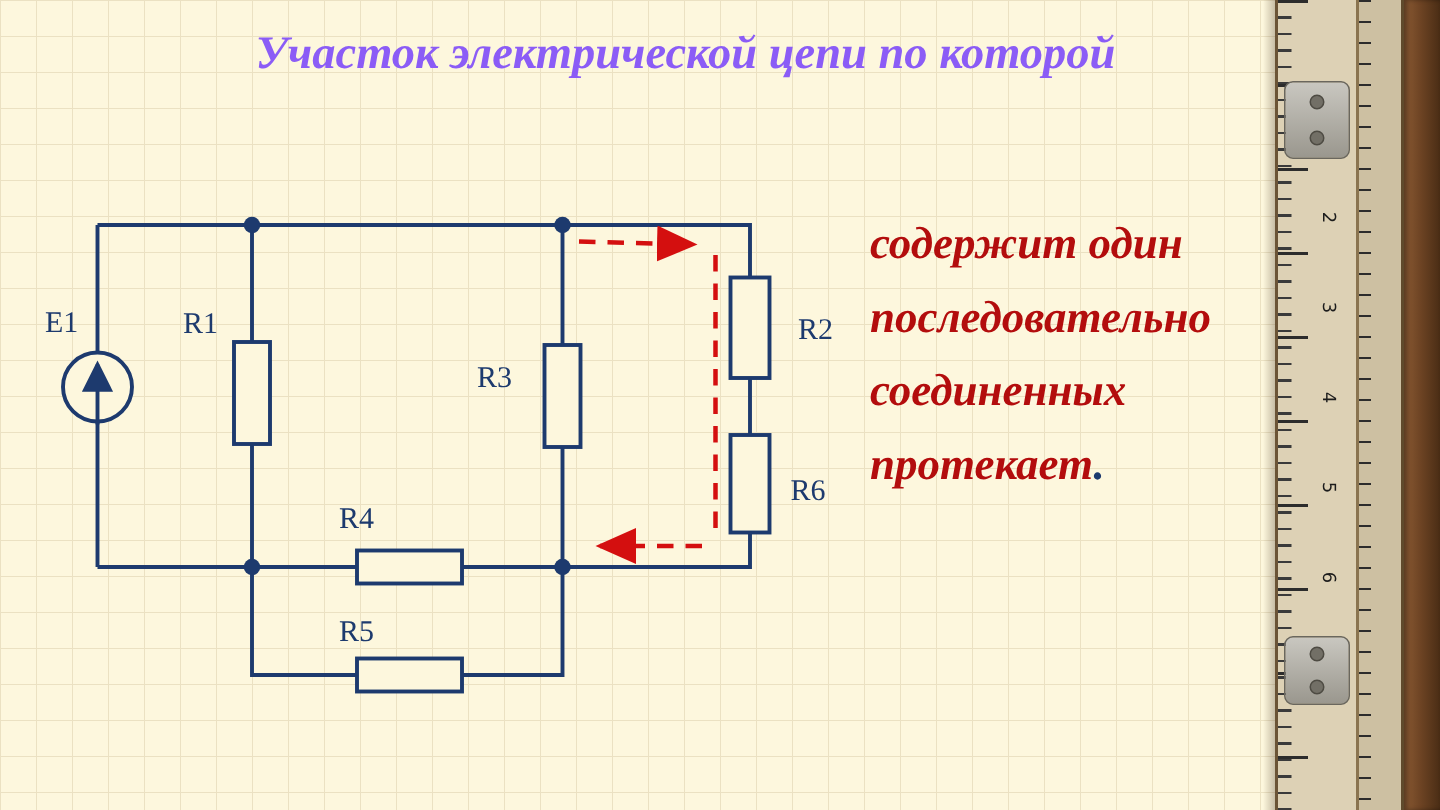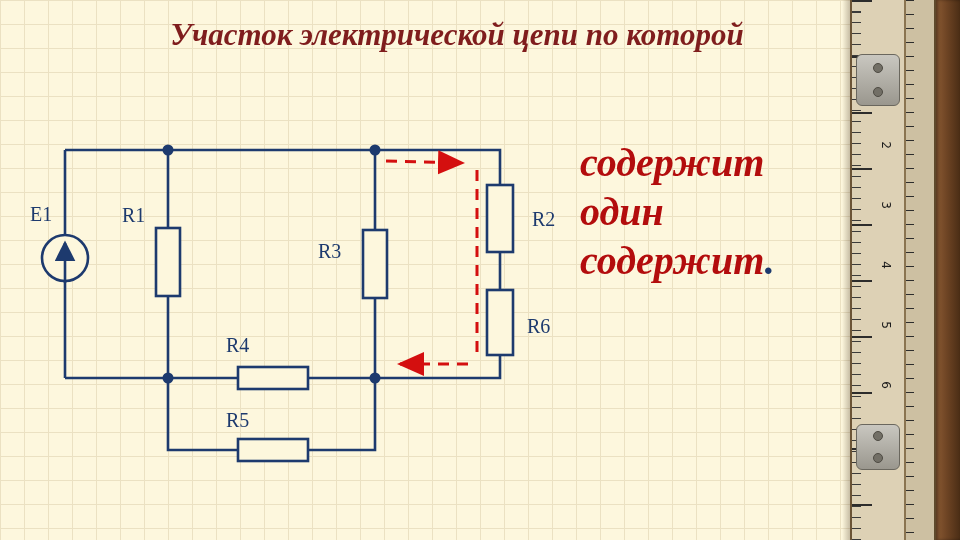--- a/index.html
+++ b/index.html
@@ -10,38 +10,38 @@
     background-color:#fdf7dd;
     background-image:
       linear-gradient(#ebe1c2 1px, transparent 1px),
       linear-gradient(90deg, #ebe1c2 1px, transparent 1px);
     background-size:24px 24px;
   }
 
   
   .title{
     position:absolute; left:0; top:14px; width:914px;
-    text-align:center; color:#7f1d1d;
+    text-align:center; color:#8b5cf6;
     font-style:italic; font-weight:bold;
     font-size:31px; line-height:42px;
   }
 
   
   svg.circuit{ position:absolute; left:0; top:0; }
   .wire{ stroke:#1d3a6e; stroke-width:2.6; fill:none; }
   .comp{ stroke:#1d3a6e; stroke-width:2.6; fill:#fdf7dd; }
   .node{ fill:#1d3a6e; }
   .lbl{ fill:#1d3a6e; font-family:"Liberation Serif","DejaVu Serif",serif; font-size:20px; }
   .reddash{ stroke:#d40f0f; stroke-width:3; fill:none; stroke-dasharray:11 8; }
 
   
   .sidetext{
     position:absolute; left:580px; top:138px; width:268px;
     color:#b30d0d; font-style:italic; font-weight:bold;
-    font-size:40px; line-height:49px;
+    font-size:30px; line-height:49px;
   }
   .sidetext .period{ color:#1d3a6e; }
 
   
   .ruler-area{ position:absolute; right:0; top:0; width:118px; height:540px; }
   .paper-shadow{ position:absolute; left:0; top:0; width:10px; height:100%;
     background:linear-gradient(90deg, rgba(0,0,0,0) 0%, rgba(60,40,20,0.35) 100%); }
   .ruler-face{
     position:absolute; left:8px; top:0; width:56px; height:100%;
     background-color:#ddd1b5;
@@ -128,21 +128,23 @@
   <text class="lbl" x="122" y="222">R1</text>
   <text class="lbl" x="318" y="258">R3</text>
   <text class="lbl" x="532" y="226">R2</text>
   <text class="lbl" x="527" y="333">R6</text>
   <text class="lbl" x="226" y="352">R4</text>
   <text class="lbl" x="226" y="427">R5</text>
 </svg>
 
 <div class="sidetext">
   <div>содержит один</div>
-  <div><span>содержит</span><span class="period">.</span></div>
+  <div>последовательно</div>
+  <div>соединенных</div>
+  <div><span>протекает</span><span class="period">.</span></div>
 </div>
 
 <div class="ruler-area">
   <div class="paper-shadow"></div>
   <div class="ruler-face">
     <span class="ruler-num" style="top:78px">1</span>
     <span class="ruler-num" style="top:138px">2</span>
     <span class="ruler-num" style="top:198px">3</span>
     <span class="ruler-num" style="top:258px">4</span>
     <span class="ruler-num" style="top:318px">5</span>

